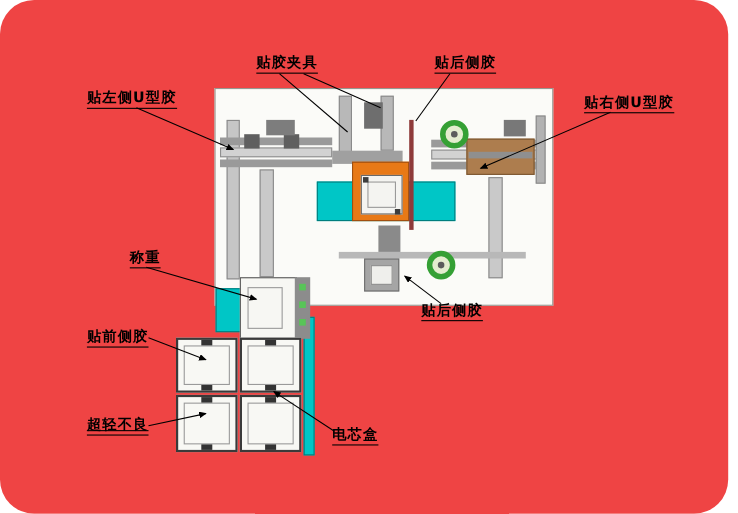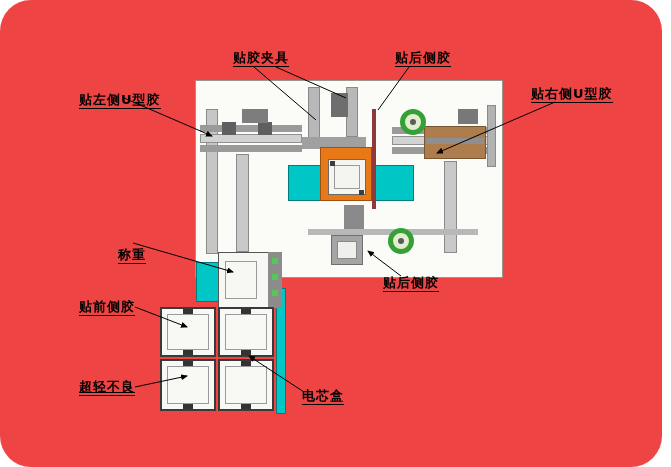--- a/index.html
+++ b/index.html
@@ -144,27 +144,27 @@
     <line x1="135" y1="387" x2="187" y2="376" stroke="#000" stroke-width="1" marker-end="url(#arr)"></line>
     <line x1="304" y1="392" x2="249" y2="356" stroke="#000" stroke-width="1" marker-end="url(#arr)"></line>
   </svg>
 
   <div class="label" style="left:233px;top:50px;">
     <span class="u">贴胶夹具</span>
   </div>
   <div class="label" style="left:395px;top:50px;text-align:right;">
     <span class="u">贴后侧胶</span>
   </div>
-  <div class="label" style="left:79px;top:92px;">
+  <div class="label" style="left:79px;top:82px;">
     <span class="u">贴左侧U型胶</span>
   </div>
   <div class="label" style="left:531px;top:86px;">
     <span class="u">贴右侧U型胶</span>
   </div>
-  <div class="label" style="left:118px;top:227px;margin-top:20px;">
+  <div class="label" style="left:118px;top:227px;">
     <span class="u">称重</span>
   </div>
   <div class="label" style="left:383px;top:275px;">
     <span class="u">贴后侧胶</span>
   </div>
   <div class="label" style="left:79px;top:299px;">
     <span class="u">贴前侧胶</span>
   </div>
   <div class="label" style="left:79px;top:379px;text-decoration:underline;">
     <span class="u">超轻不良</span>

